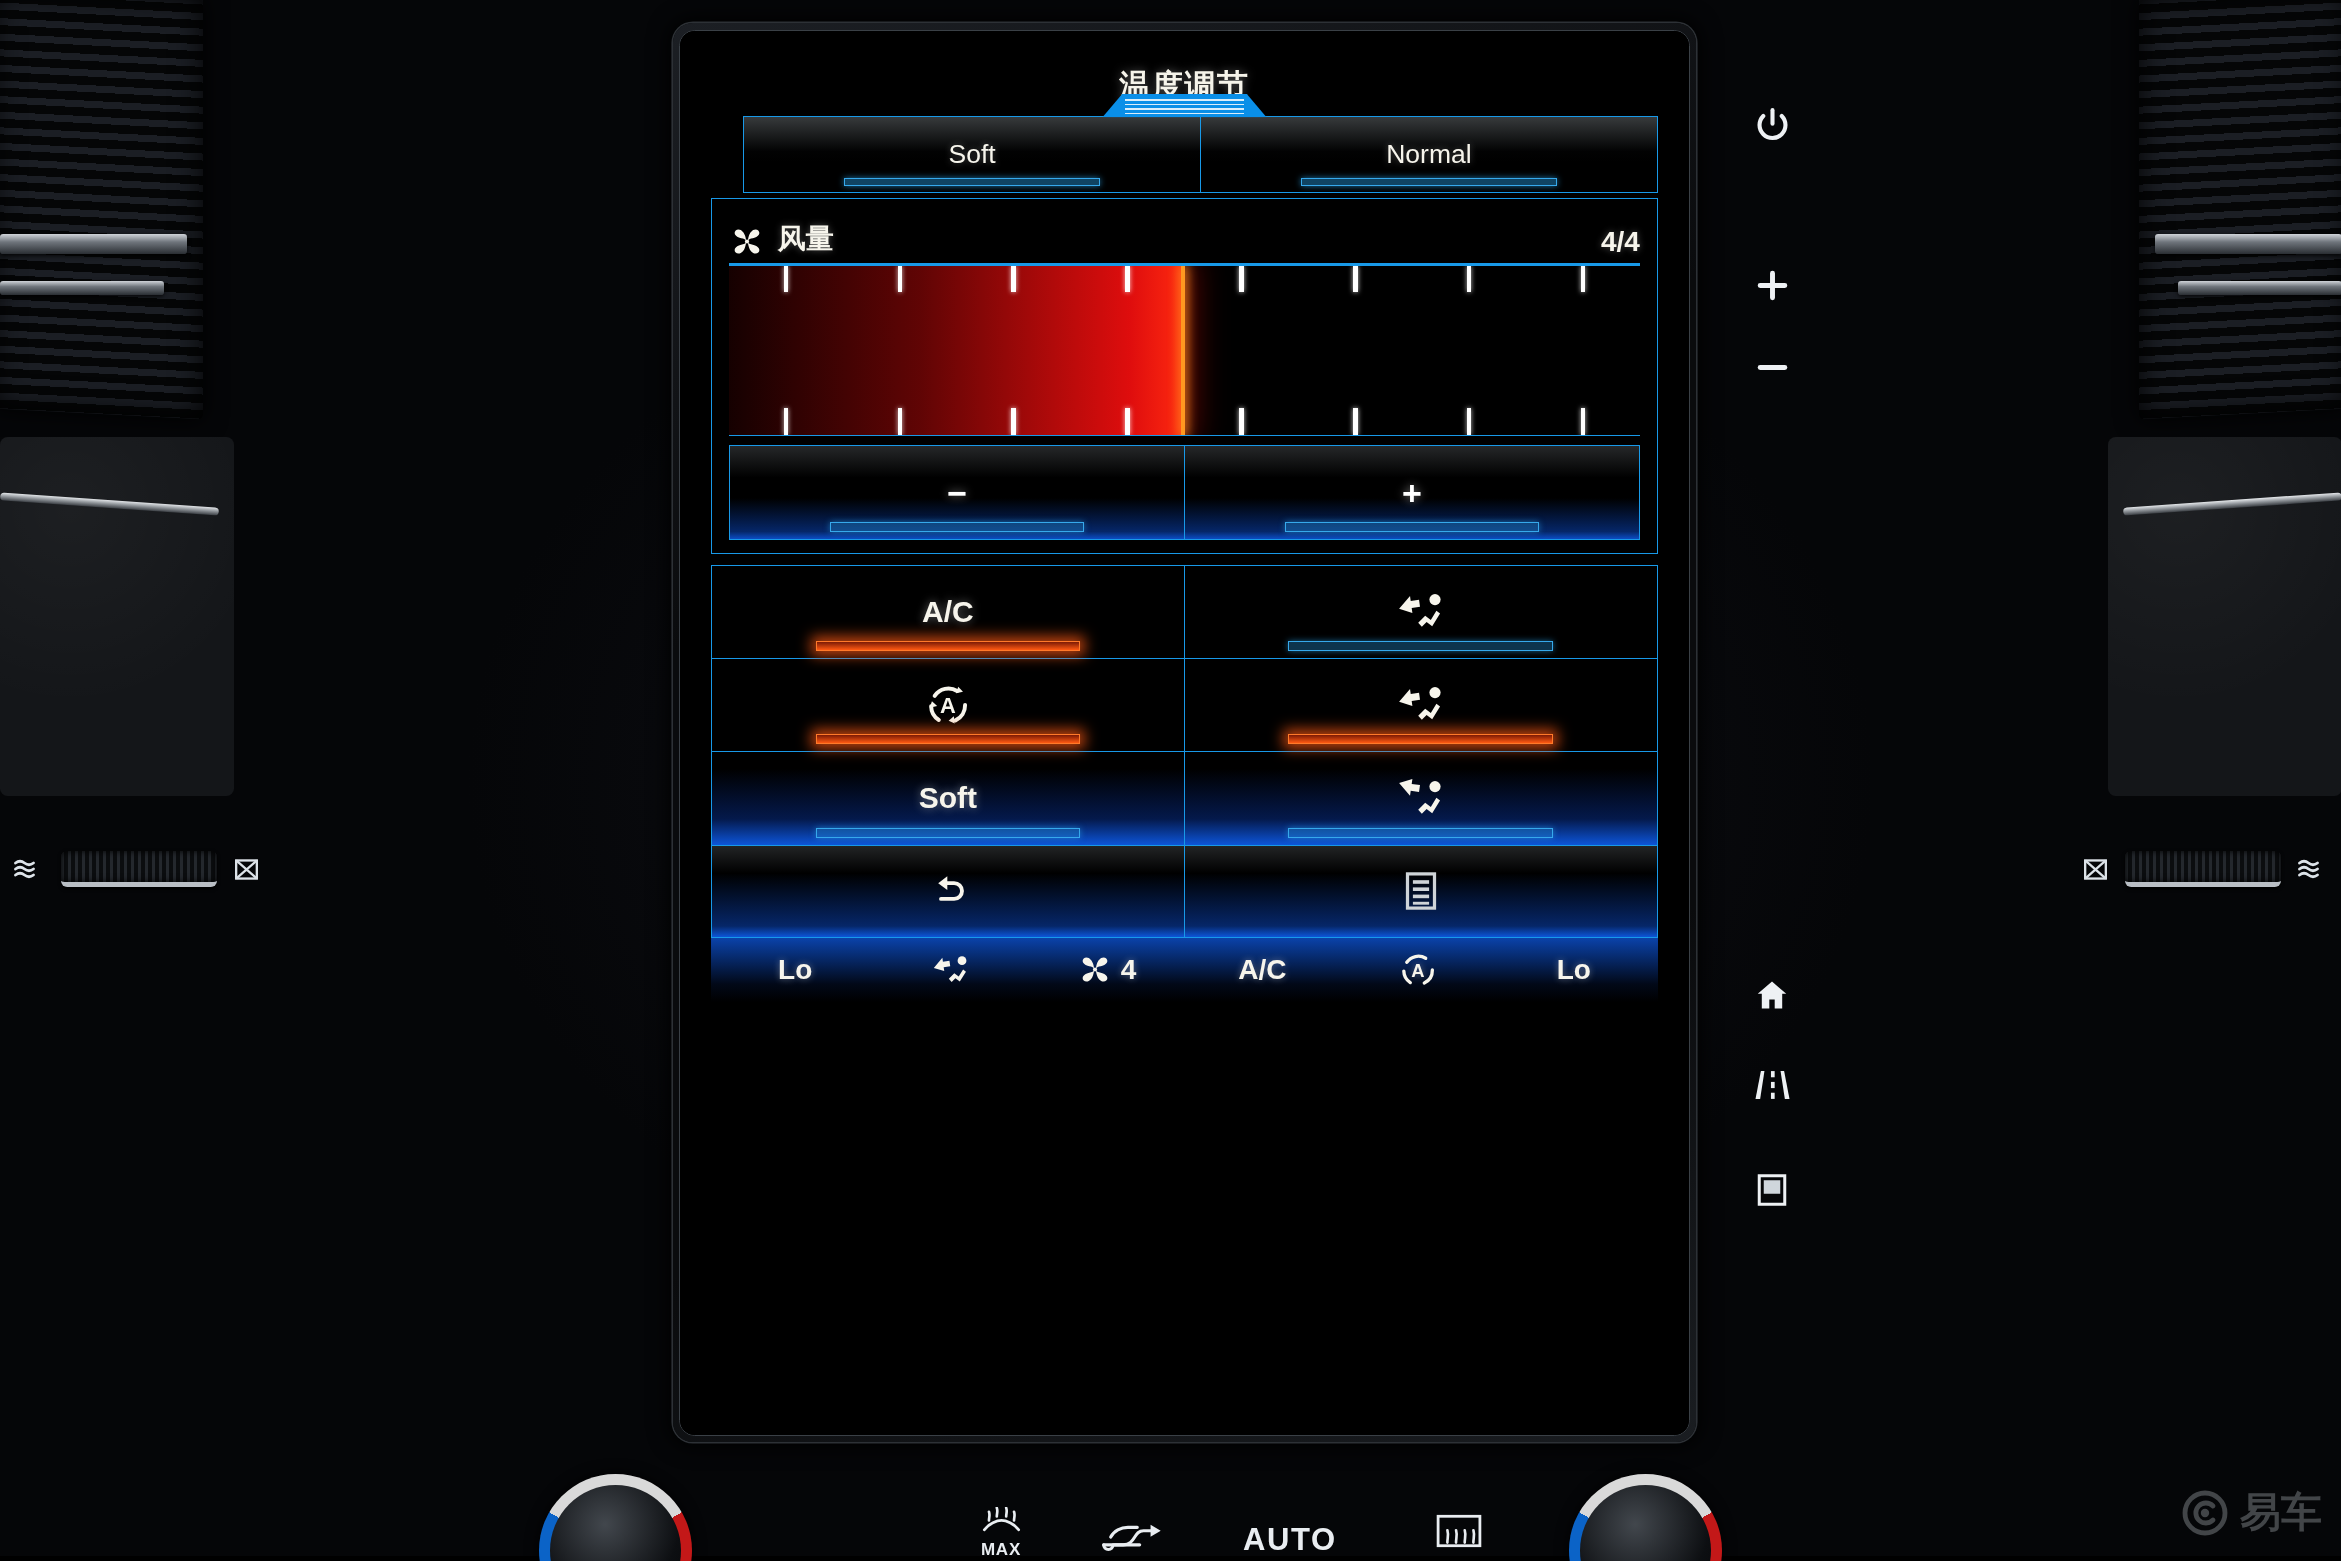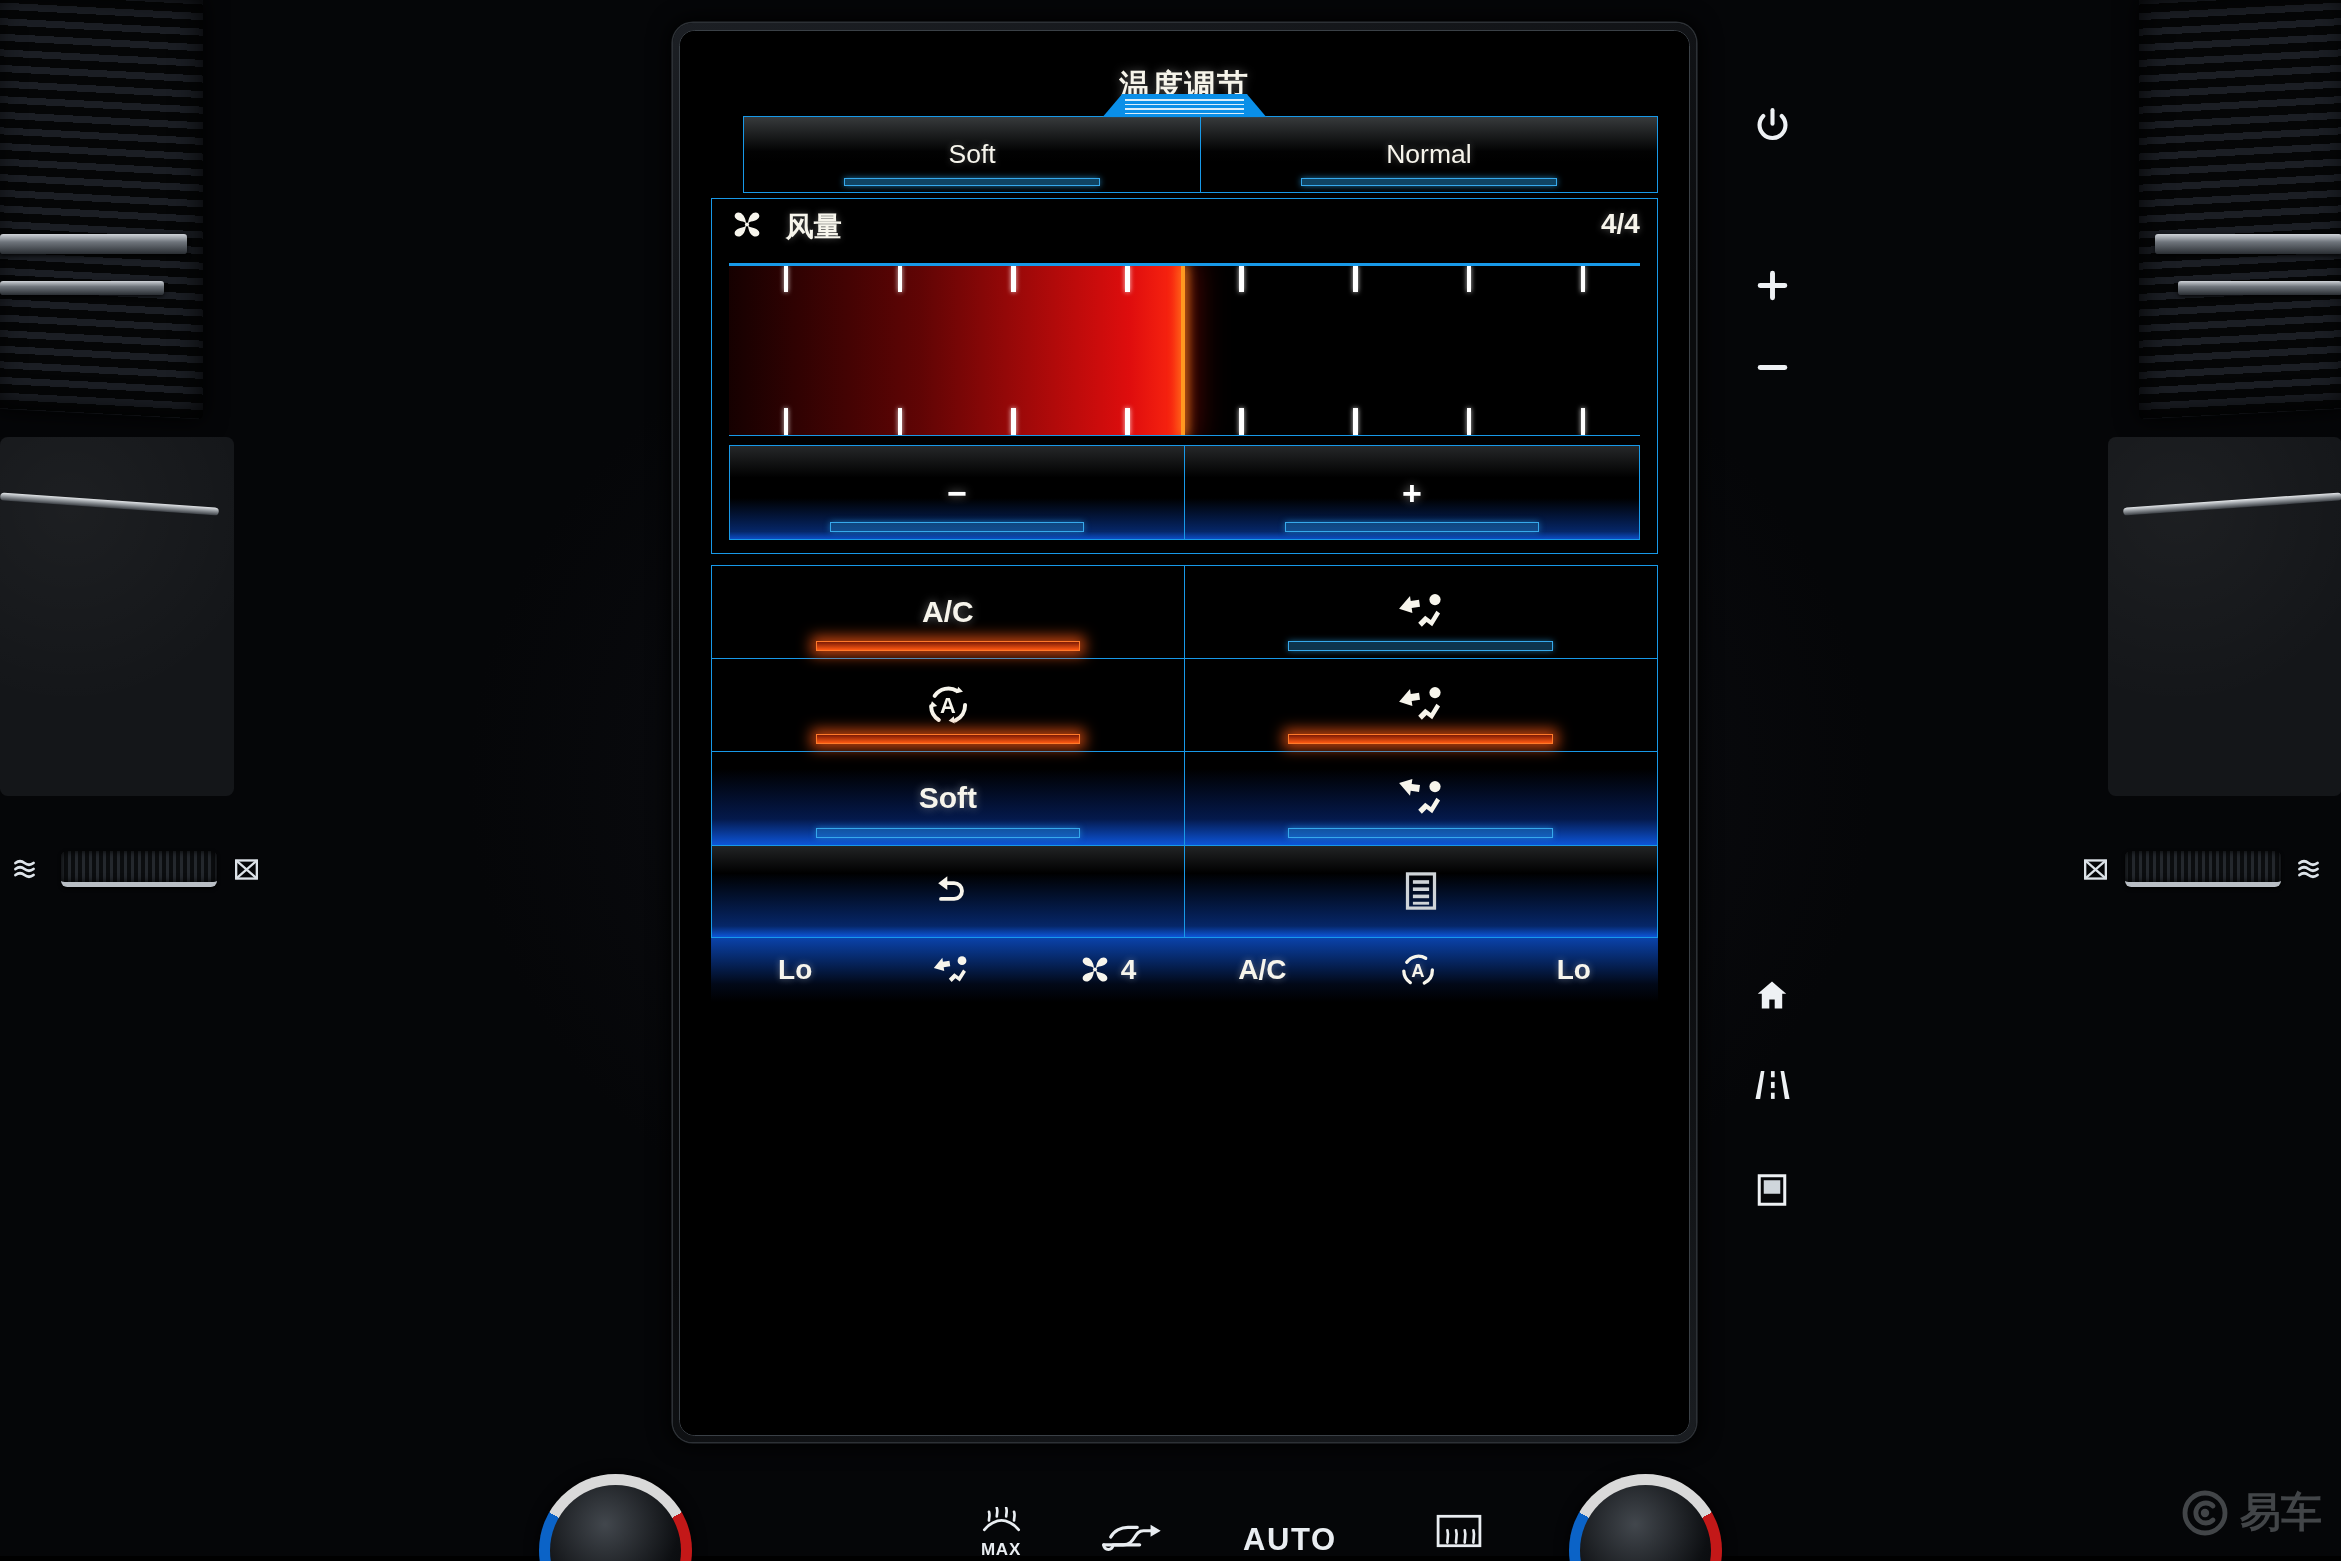--- a/index.html
+++ b/index.html
@@ -103,21 +103,21 @@
   .tab .ind {
     position:absolute; bottom:5.5px; left:22%; width:56%; height:8.6px;
     border:0.8px solid #36a9ec; background:rgba(36,150,220,.45);
     box-shadow:0 0 6.2px rgba(40,160,230,.7);
   }
 
   
   .fanpanel {
     margin-top:4.7px; border:1.6px solid #1899e8; padding:9.4px 17px 12.5px 17px;
   }
-  .fanhead { display:flex; align-items:flex-start; height:50px;gap:8px; }
+  .fanhead { display:flex; align-items:flex-end; height:50px; }
   .fanhead .fanicon { width:36px; height:33px; margin-right:12.5px; }
   .fanhead .lbl { font-size:28px; font-weight:700; color:#f7f5ec;
                   font-family:"DejaVu Sans","Liberation Sans",sans-serif;
                   text-shadow:0 0 7.8px rgba(255,255,255,.3); }
   .fanhead .val { margin-left:auto; font-size:28px; font-weight:600; color:#f7f5ec;
                   text-shadow:0 0 7.8px rgba(255,255,255,.3); }
 
   .slider {
     position:relative; height:173px; margin-top:4.7px;
     border-top:3.1px solid #1899e8; border-bottom:1.6px solid #1899e8;

